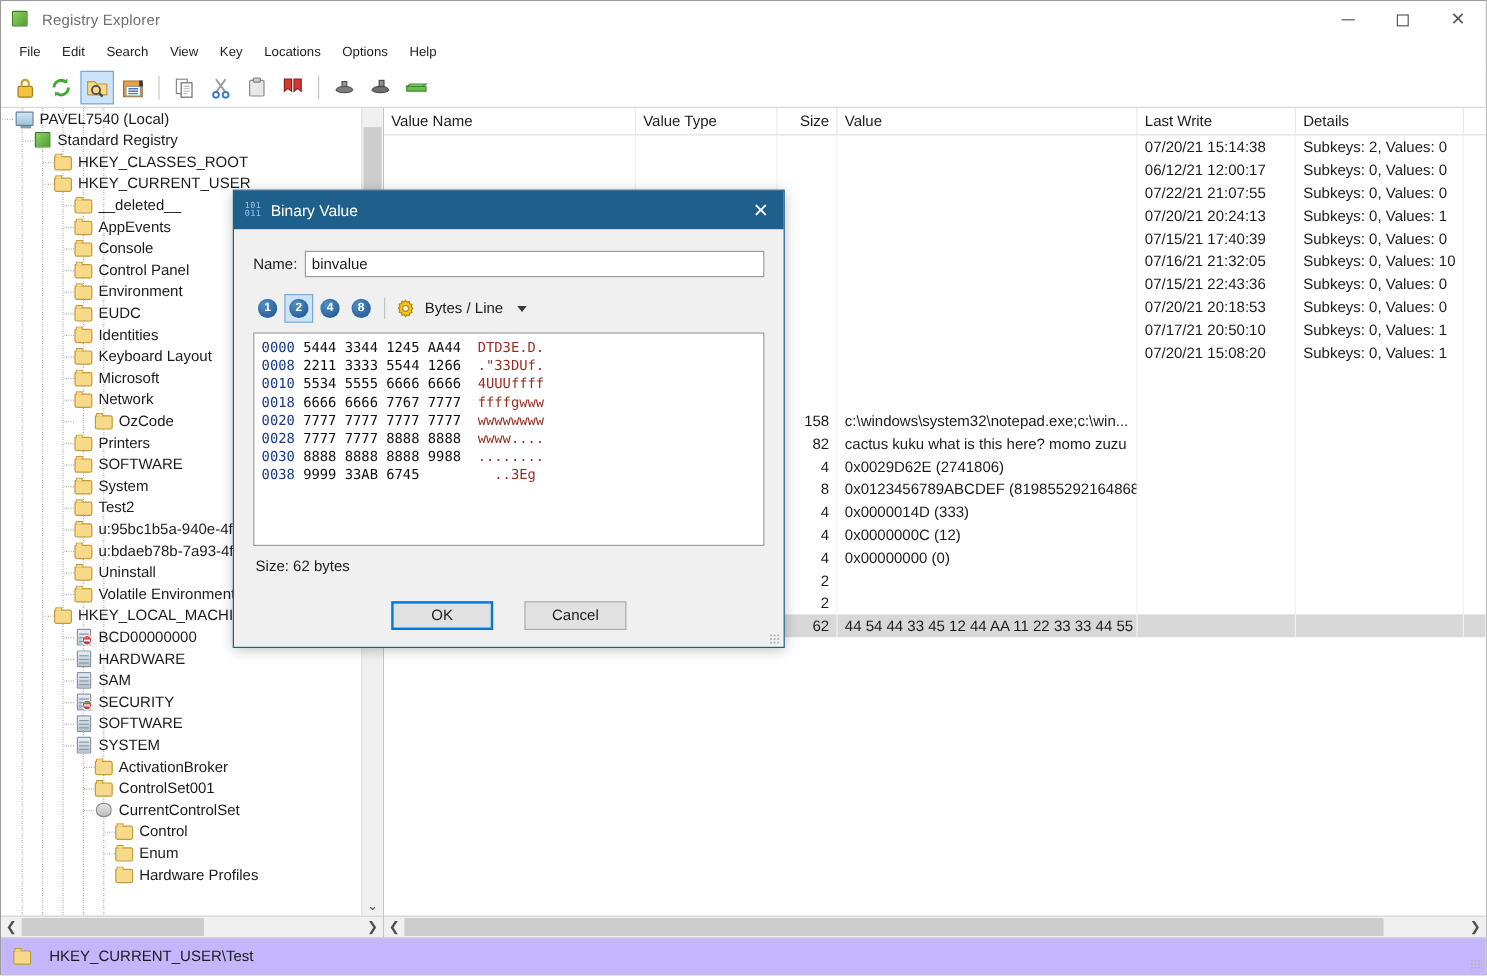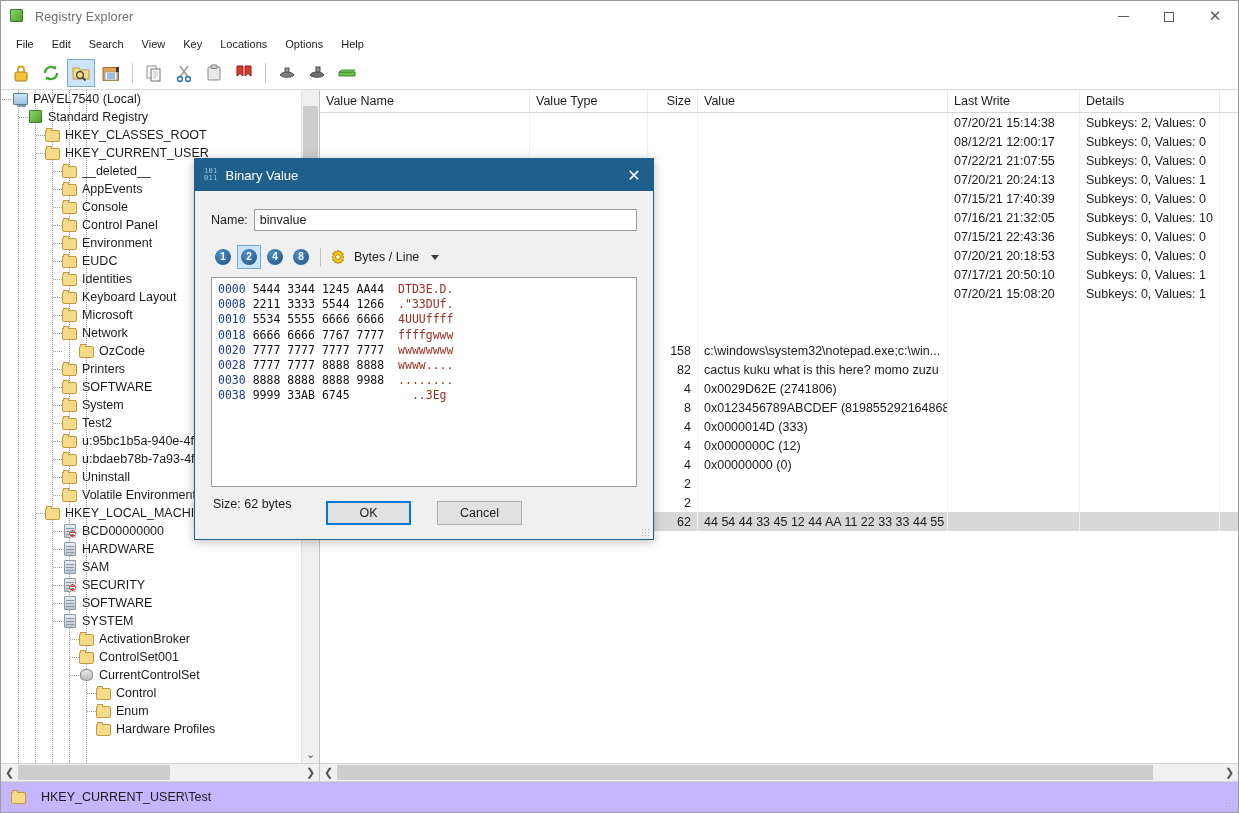--- a/index.html
+++ b/index.html
@@ -530,21 +530,21 @@
   .bpl-text { font-size:12.5px; color:#1b1b1b;}
   .bpl-caret {
     margin-left: 10px;
     width:0;height:0;
     border-left:4px solid transparent;
     border-right:4px solid transparent;
     border-top:5px solid #3b3b3b;
   }
   .hexbox {
     margin: 8px 16px 0 16px;
-    height: 210px;
+    height: 178px;
     background: #ffffff;
     border: 1px solid #9d9d9d;
     box-sizing: border-box;
     padding: 4px 6px;
     overflow: hidden;
   }
   .hexline {
     font-family: "DejaVu Sans Mono", monospace;
     font-size: 11.5px;
     line-height: 15.2px;
@@ -1009,21 +1009,21 @@
               <div class="gc" style="width:132px;flex:0 0 132px">07/20/21 15:14:38</div>
               <div class="gc" style="width:140px;flex:0 0 140px">Subkeys: 2, Values: 0</div>
             </div>
             <div class="grid-row">
               <div class="gc" style="width:210px;flex:0 0 210px">
                 <span></span>
               </div>
               <div class="gc" style="width:118px;flex:0 0 118px"></div>
               <div class="gc num" style="width:50px;flex:0 0 50px"></div>
               <div class="gc" style="width:250px;flex:0 0 250px"></div>
-              <div class="gc" style="width:132px;flex:0 0 132px">08/12/21 12:00:17</div>
+              <div class="gc" style="width:132px;flex:0 0 132px">06/12/21 12:00:17</div>
               <div class="gc" style="width:140px;flex:0 0 140px">Subkeys: 0, Values: 0</div>
             </div>
             <div class="grid-row">
               <div class="gc" style="width:210px;flex:0 0 210px">
                 <span></span>
               </div>
               <div class="gc" style="width:118px;flex:0 0 118px"></div>
               <div class="gc num" style="width:50px;flex:0 0 50px"></div>
               <div class="gc" style="width:250px;flex:0 0 250px"></div>
               <div class="gc" style="width:132px;flex:0 0 132px">07/22/21 21:07:55</div>

